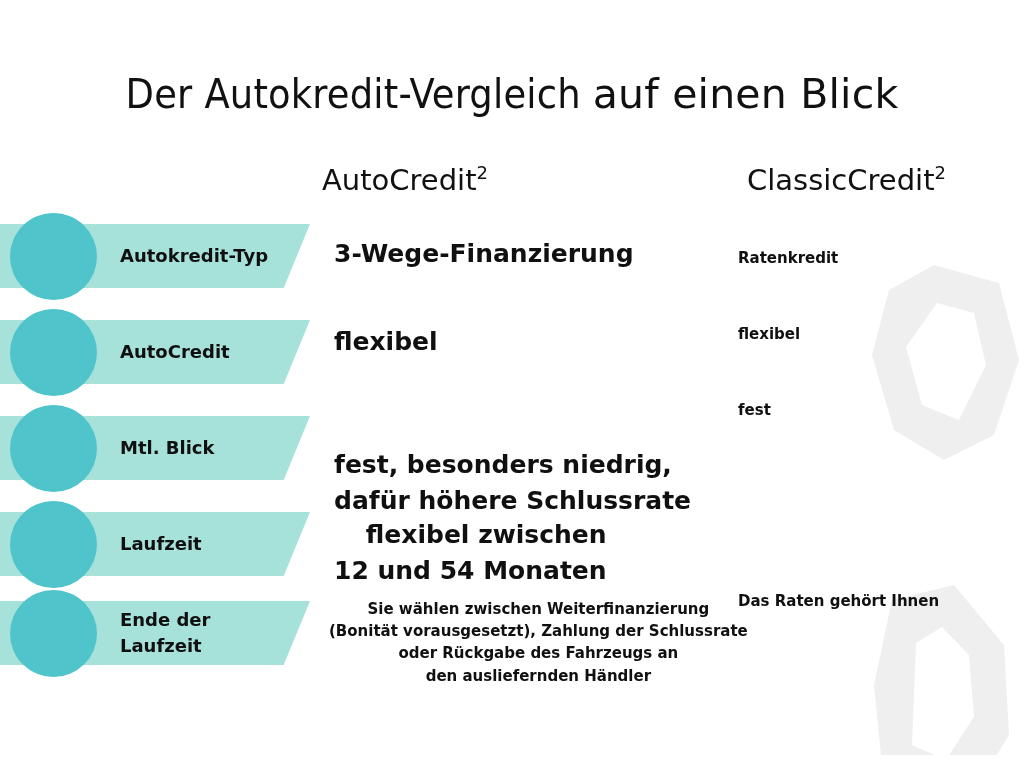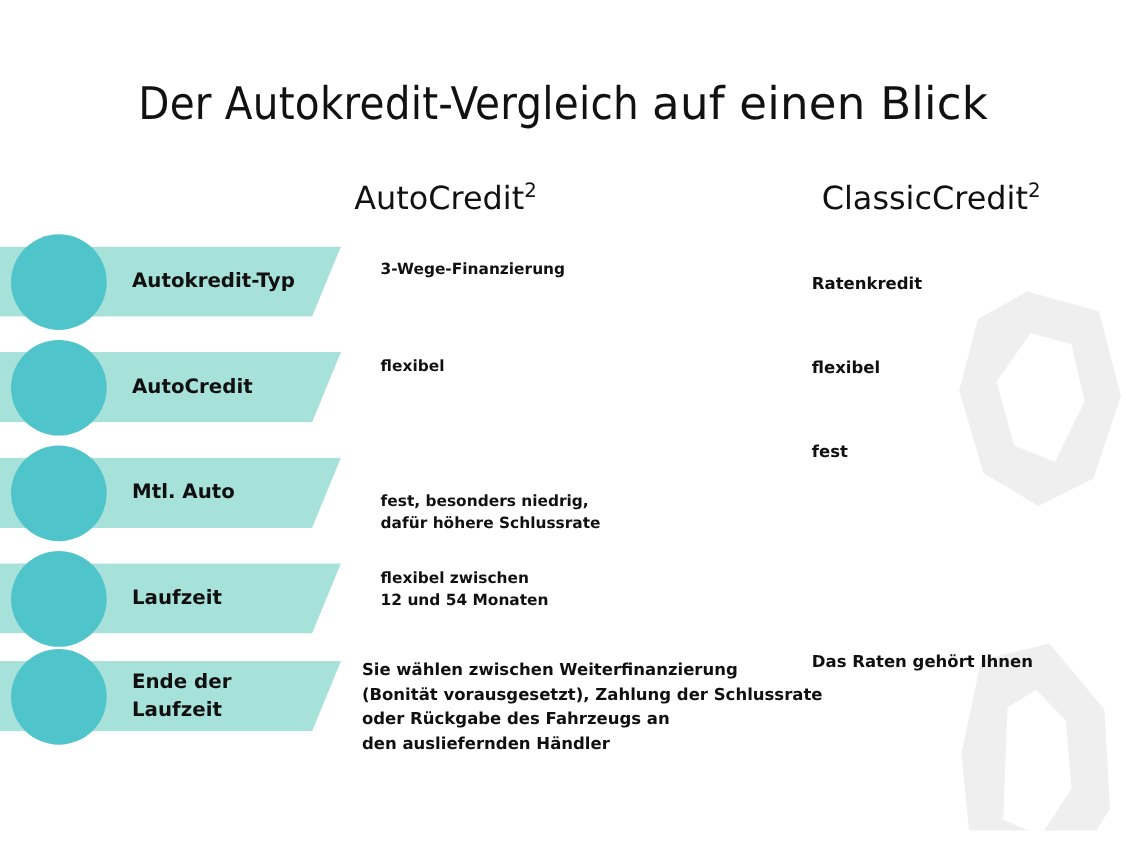--- a/index.html
+++ b/index.html
@@ -118,33 +118,34 @@
   }
 
   .cell {
     position: absolute;
     font-weight: 700;
     color: #101010;
     z-index: 3;
     white-space: pre-line;
   }
   .cell.auto {
-    left: 346px;
-    font-size: 14px;
+    left: 334px;
+    font-size: 25px;
     line-height: 1.42;
   }
   .cell.classic {
     left: 738px;
     font-size: 15px;
     line-height: 1.42;
   }
   .cell.small {
     font-size: 15px;
     line-height: 1.48;
     left: 329px;
+    text-align: center;
   }
 </style>
 </head>
 <body>
 
 <div class="watermark">
   <svg width="190" height="500" viewBox="0 0 190 500" aria-hidden="true">
     <g fill="#EFEFEF">
       <path d="M100 10 L165 28 L185 105 L160 180 L110 205 L60 175 L38 100 L55 35 Z
                M103 48 L72 92 L88 150 L125 165 L152 110 L140 58 Z" fill-rule="evenodd"></path>
@@ -184,35 +185,35 @@
       <span>AutoCredit</span>
     </div>
   </div>
   <div class="cell auto" style="top:324px;">flexibel</div>
   <div class="cell classic" style="top:324px;">flexibel</div>
 
   <div class="row" style="top:416px;">
     <div class="banner"></div>
     <div class="bullet"></div>
     <div class="row-label">
-      <span>Mtl. Auto</span>
+      <span>Mtl. Blick</span>
     </div>
   </div>
   <div class="cell auto" style="top:410px;margin-top:37px;">fest, besonders niedrig,
 dafür höhere Schlussrate</div>
   <div class="cell classic" style="top:400px;">fest</div>
 
   <div class="row" style="top:512px;">
     <div class="banner"></div>
     <div class="bullet"></div>
     <div class="row-label">
       <span>Laufzeit</span>
     </div>
   </div>
-  <div class="cell auto" style="top:517px;">flexibel zwischen
+  <div class="cell auto" style="top:517px;text-align:right;">flexibel zwischen
 12 und 54 Monaten</div>
 
   <div class="row" style="top:601px;">
     <div class="banner"></div>
     <div class="bullet"></div>
     <div class="row-label">
       <span>Ende der</span>
       <span>Laufzeit</span>
     </div>
   </div>

